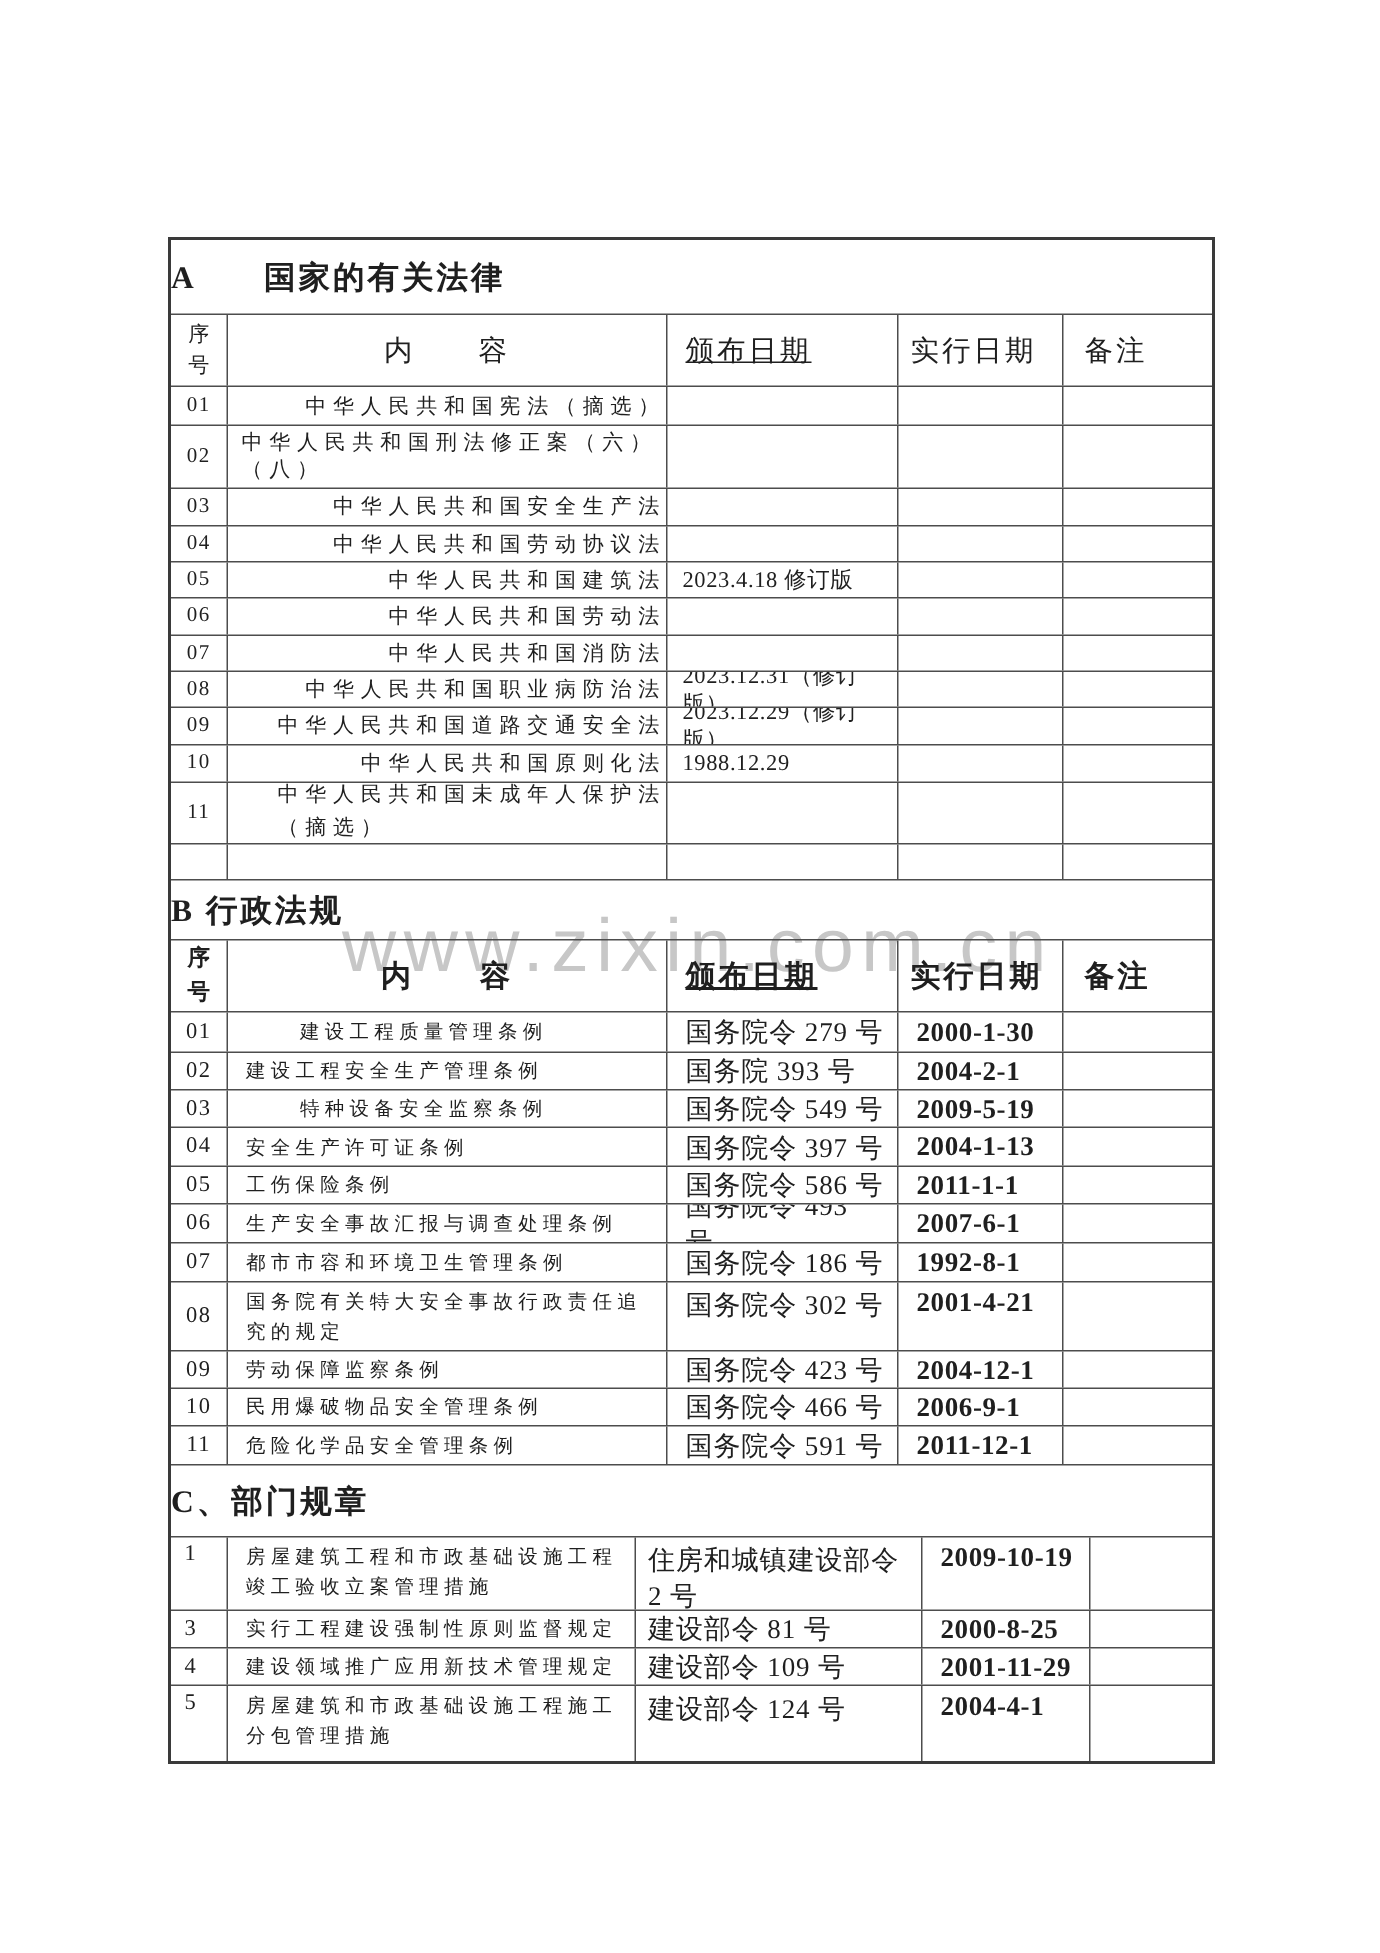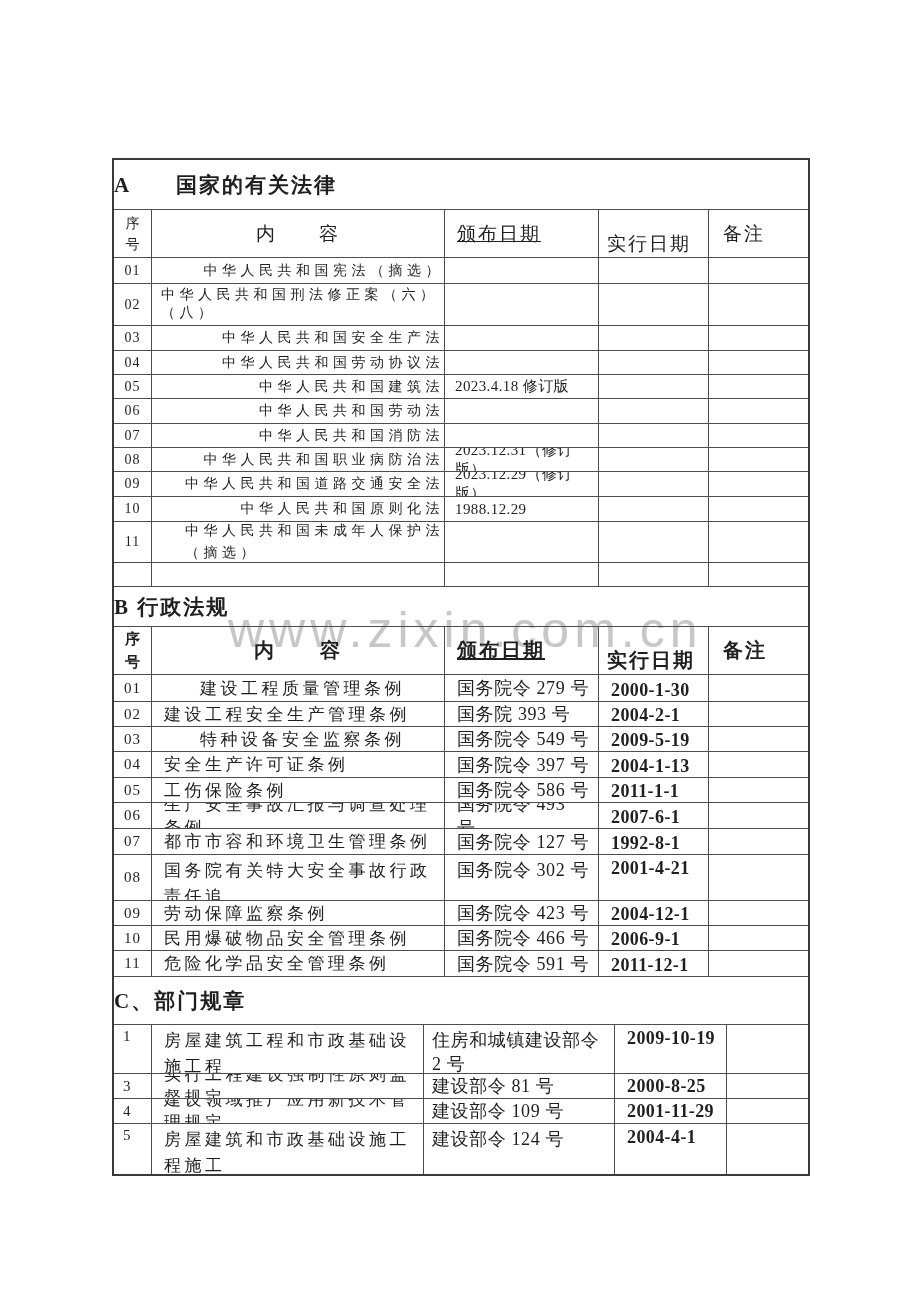--- a/index.html
+++ b/index.html
@@ -8,30 +8,30 @@
   .watermark{position:absolute;left:228px;top:601px;z-index:0;
         font-family:"Liberation Sans","DejaVu Sans",sans-serif;
         font-size:50px;letter-spacing:5px;color:#c7c7c7;pointer-events:none;white-space:nowrap;}
   .bigtable{position:absolute;left:112px;top:158px;width:694px;border:2px solid #3a3a3a;
         z-index:1;background:transparent;}
   .row{display:flex;border-bottom:1px solid #4d4d4d;box-sizing:border-box;}
   .row.last{border-bottom:none;}
   .cell{border-right:1px solid #4d4d4d;box-sizing:border-box;display:flex;align-items:center;overflow:hidden;}
   .cell:last-child{border-right:none;}
   
-  .a1{width:38px;}.a2{width:293px;}.a3{width:154px;}.a4{width:110px;align-items:flex-end;}.a5{flex:1;}
+  .a1{width:38px;}.a2{width:293px;}.a3{width:154px;}.a4{width:110px;}.a5{flex:1;}
   
   .k1{width:38px;}.k2{width:272px;}.k3{width:191px;}.k4{width:112px;}.k5{flex:1;}
   .title{justify-content:flex-start;align-items:center;font-size:21px;font-weight:bold;letter-spacing:2px;display:flex;}
   
   .noA{justify-content:center;font-size:14px;letter-spacing:1px;}
   .noB{justify-content:center;font-size:15px;letter-spacing:1px;}
   .noC{justify-content:flex-start;padding-left:9px;font-size:15px;}
   .zhA{font-size:14px;letter-spacing:4.5px;padding-left:9px;justify-content:flex-end;}
-  .zhB{font-size:17px;letter-spacing:3.5px;padding-left:12px;}
+  .zhB{font-size:13px;letter-spacing:3.5px;padding-left:12px;}
   .mixA{font-size:15px;letter-spacing:0.4px;padding-left:10px;}
   .mixB{font-size:18px;letter-spacing:0.6px;padding-left:12px;}
   .dtB{font-size:18px;letter-spacing:0.4px;padding-left:12px;font-weight:bold;}
   .hA{font-size:19px;letter-spacing:2px;}
   .hB{font-size:20px;font-weight:bold;letter-spacing:2px;}
   .hNoA{justify-content:center;font-size:14px;line-height:1.5;white-space:pre-line;text-align:center;}
   .hNoB{justify-content:center;font-size:15px;font-weight:bold;line-height:1.5;white-space:pre-line;text-align:center;}
   .cen{justify-content:center;padding-left:0;}
   .pl8{padding-left:8px;}.pl12{padding-left:12px;text-decoration:underline;}.pl14{padding-left:14px;}
   .ind{padding-left:48px;}
@@ -403,21 +403,21 @@
     </div>
 
     <div class="row" style="height:26px">
       <div class="cell a1 noB">
           <span>07</span>
         </div>
       <div class="cell a2 zhB">
           <span>都市市容和环境卫生管理条例</span>
         </div>
       <div class="cell a3 mixB">
-          <span>国务院令 127 号</span>
+          <span>国务院令 186 号</span>
         </div>
       <div class="cell a4 dtB">
           <span>1992-8-1</span>
         </div>
       <div class="cell a5 dtB">
           <span></span>
         </div>
     </div>
 
     <div class="row" style="height:46px">

